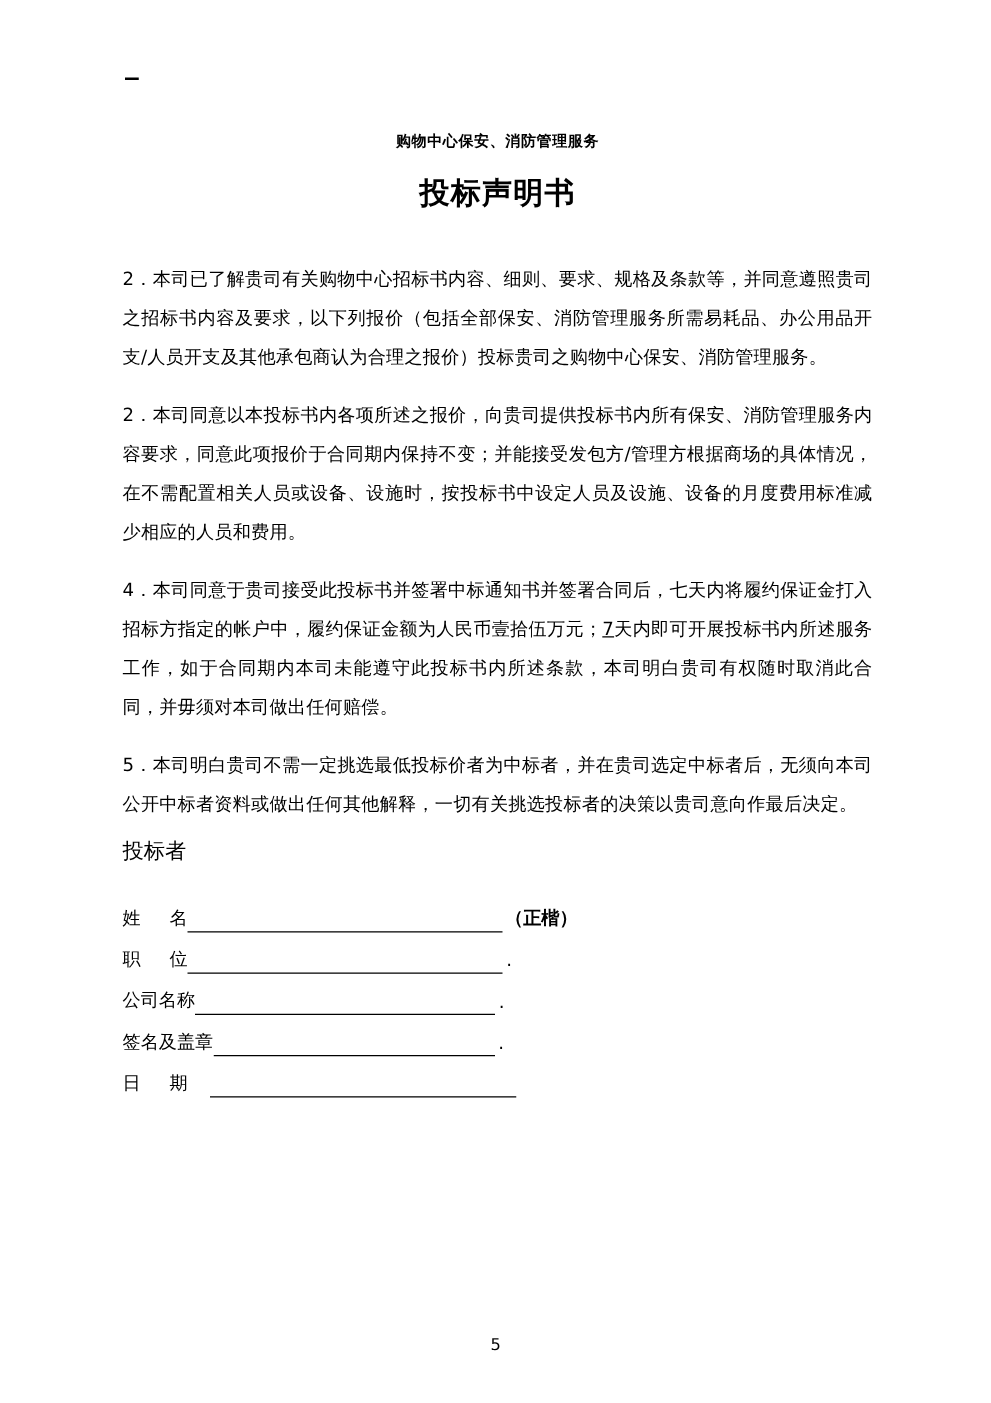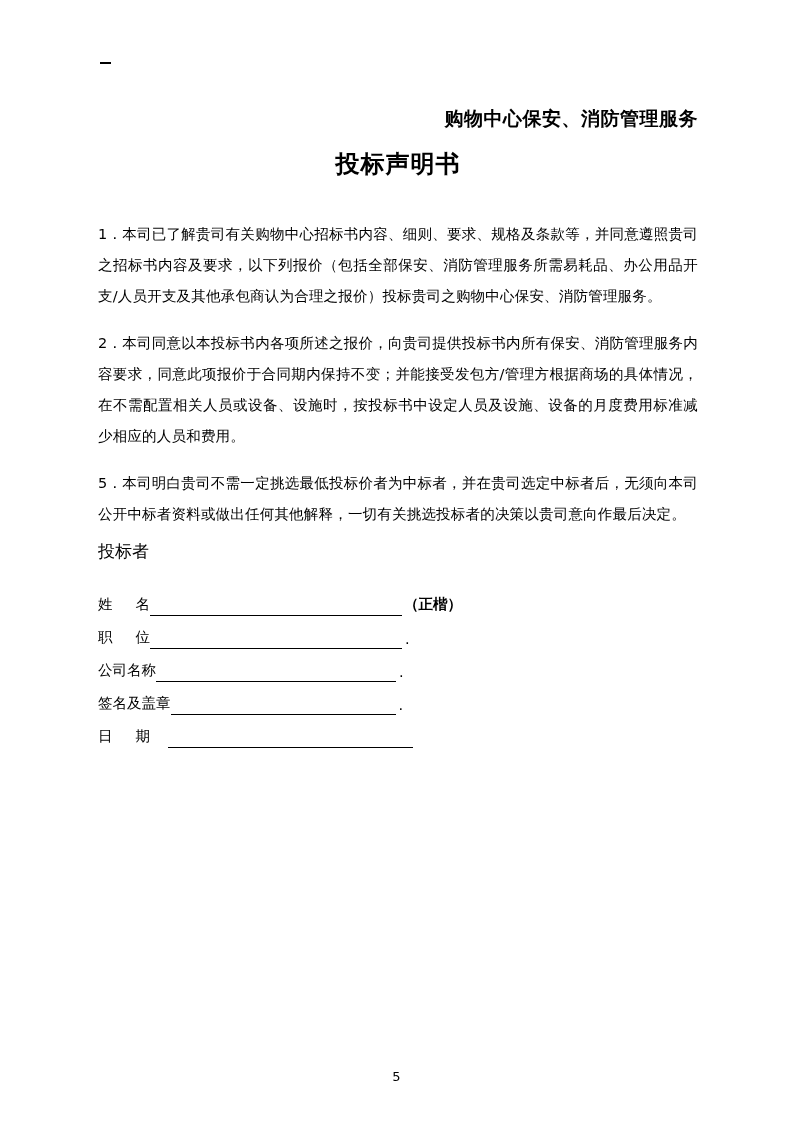--- a/index.html
+++ b/index.html
@@ -30,22 +30,22 @@
   }
   .dash-mark {
     position: absolute;
     left: 100px;
     top: 62px;
     width: 11px;
     height: 2px;
     background: #000;
   }
   .title1 {
-    text-align: right;
-    font-size: 19px;
+    text-align: center;
+    font-size: 12px;
     font-weight: bold;
     letter-spacing: 0.5px;
     margin-top: 105px;
     line-height: 1.4;
   }
   .title2 {
     text-align: center;
     font-size: 24px;
     font-weight: bold;
     letter-spacing: 1px;
@@ -121,22 +121,23 @@
 <div class="page">
 
   <div class="dash-mark"></div>
 
   <div class="content">
 
     <div class="title1">购物中心保安、消防管理服务</div>
     <div class="title2">投标声明书</div>
 
     <div class="body-block">
-      <p class="para">1．本司已了解贵司有关购物中心招标书内容、细则、要求、规格及条款等，并同意遵照贵司之招标书内容及要求，以下列报价（包括全部保安、消防管理服务所需易耗品、办公用品开支/人员开支及其他承包商认为合理之报价）投标贵司之购物中心保安、消防管理服务。</p>
+      <p class="para">2．本司已了解贵司有关购物中心招标书内容、细则、要求、规格及条款等，并同意遵照贵司之招标书内容及要求，以下列报价（包括全部保安、消防管理服务所需易耗品、办公用品开支/人员开支及其他承包商认为合理之报价）投标贵司之购物中心保安、消防管理服务。</p>
       <p class="para">2．本司同意以本投标书内各项所述之报价，向贵司提供投标书内所有保安、消防管理服务内容要求，同意此项报价于合同期内保持不变；并能接受发包方/管理方根据商场的具体情况，在不需配置相关人员或设备、设施时，按投标书中设定人员及设施、设备的月度费用标准减少相应的人员和费用。</p>
+      <p class="para"><span>4．本司同意于贵司接受此投标书并签署中标通知书并签署合同后，七天内将履约保证金打入招标方指定的帐户中，履约保证金额为人民币壹拾伍万元；</span><span class="u7">7</span><span>天内即可开展投标书内所述服务工作，如于合同期内本司未能遵守此投标书内所述条款，本司明白贵司有权随时取消此合同，并毋须对本司做出任何赔偿。</span></p>
       <p class="para">5．本司明白贵司不需一定挑选最低投标价者为中标者，并在贵司选定中标者后，无须向本司公开中标者资料或做出任何其他解释，一切有关挑选投标者的决策以贵司意向作最后决定。</p>
       <div class="bidder-label">投标者</div>
     </div>
 
     <div class="fields">
 
       <div class="field-row">
         <span class="field-label">姓     名</span>
         <span class="field-line" style="width:252px"></span>
         <span class="field-suffix">（正楷）</span>

